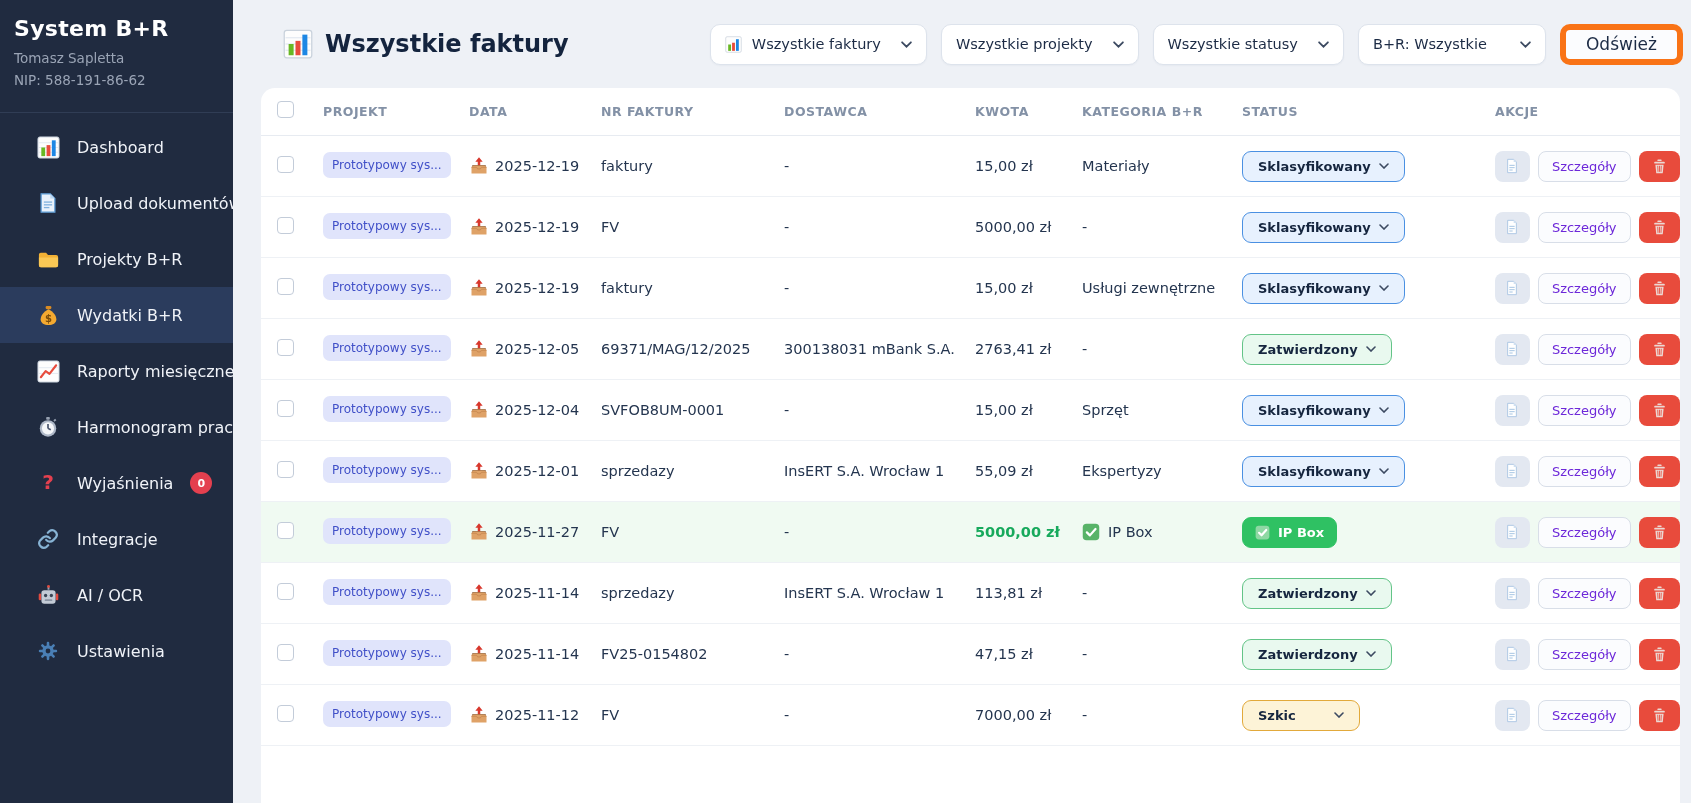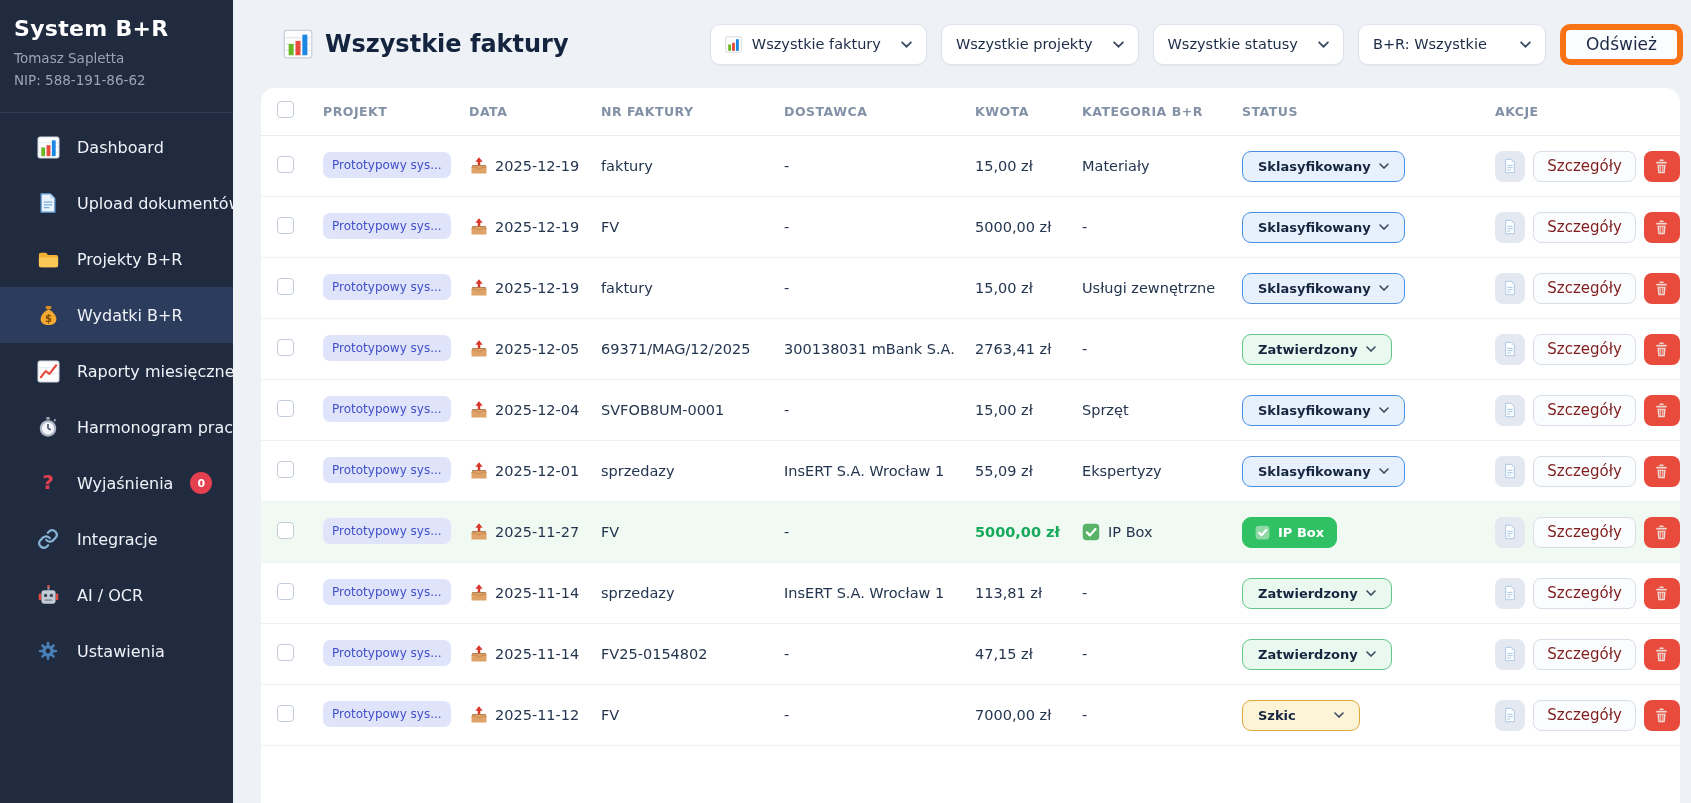--- a/index.html
+++ b/index.html
@@ -70,21 +70,21 @@
   .status-pill.select-green { background:#e9f9ef; border:1.5px solid #63c487; }
   .status-pill.select-yellow{ background:#fdf3d7; border:1.5px solid #e2a93b; }
   .status-pill.badge-green  { background:#2fc163; border:1.5px solid #2fc163;
     color:#fff; min-width:0; padding:0 12px; }
 
   .actions-cell { display:flex; align-items:center; gap:8px; }
   .act { height:31px; border-radius:8px; display:inline-flex; align-items:center;
     justify-content:center; cursor:pointer; border:none; font-family:inherit; }
   .act.doc { width:37px; background:#e3e8f1; }
   .act.details { background:#fbfcfe; border:1px solid #d8dee8; padding:0 13px;
-    font-size:15px; color:#7f1d1d; }
+    font-size:13px; color:#6d28d9; }
   .act.trash { width:44px; background:#e84b3c; }
   svg { display:block; }
 </style>
 </head>
 <body>
 
 <div class="app">
 
   <aside class="sidebar">
     <div class="profile">

